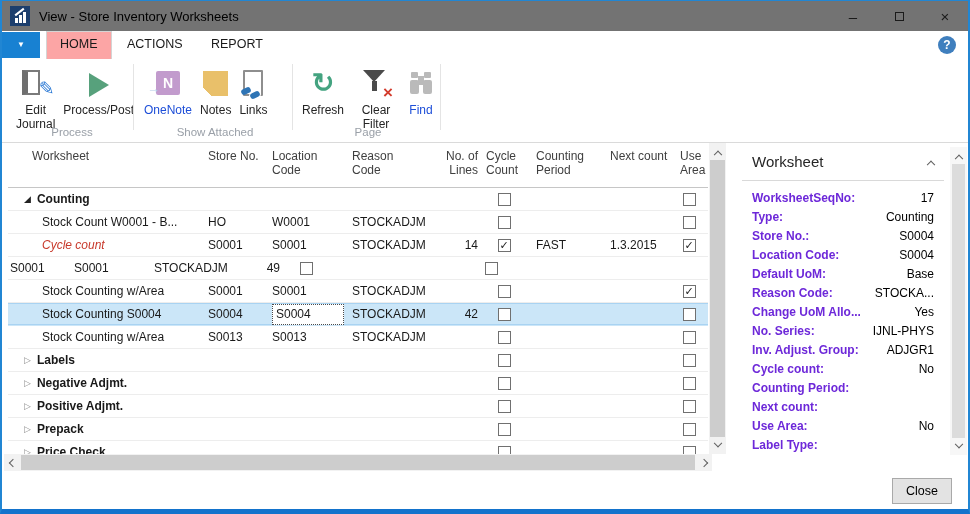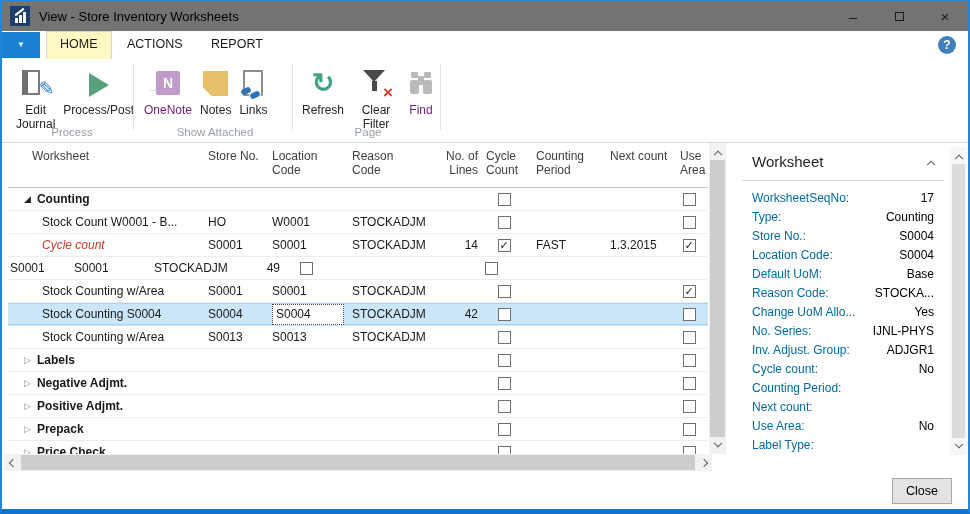--- a/index.html
+++ b/index.html
@@ -17,34 +17,34 @@
   .app-icon .trend{position:absolute;width:11px;height:2px;background:#fff;top:5px;left:4px;transform:rotate(-38deg);}
   .title{margin-left:9px;font-size:13px;color:#000;}
   .win-controls{margin-left:auto;display:flex;height:100%;}
   .wc{width:46px;height:100%;display:flex;align-items:center;justify-content:center;color:#1a1a1a;font-size:15px;cursor:default;}
   .max-box{width:9px;height:9px;border:1px solid #1a1a1a;display:block;}
   
   .tabrow{position:absolute;top:30px;left:0;right:0;height:28px;background:#fff;}
   .appmenu{position:absolute;left:0px;top:1px;width:38px;height:26px;background:#1881d2;display:flex;align-items:center;justify-content:center;}
   .appmenu .caret{color:#fff;font-size:8px;line-height:8px;}
   .tab{position:absolute;top:0;height:28px;line-height:27px;padding:0 13px;font-size:12.5px;color:#191919;}
-  .tab.active{border:1px solid #d4d4d4;border-bottom:none;background:#fef9c3;line-height:25px;}
+  .tab.active{border:1px solid #d4d4d4;border-bottom:none;background:#fca5a5;line-height:25px;}
   .tab.t0{left:44px;} .tab.t1{left:112px;} .tab.t2{left:196px;}
   .help{position:absolute;right:12px;top:5px;width:18px;height:18px;border-radius:50%;background:#3f7fbe;color:#fff;font-size:12px;font-weight:bold;text-align:center;line-height:18px;}
   
   .ribbon{position:absolute;top:58px;left:0;right:0;height:84px;background:#fff;border-bottom:1px solid #dadada;}
   .rgroup{position:absolute;top:0;bottom:0;display:flex;align-items:flex-start;padding-top:4px;}
   .rgroup.g1{left:10px;width:120px;} .rgroup.g2{left:138px;width:150px;} .rgroup.g3{left:296px;width:140px;}
   .glabel{position:absolute;bottom:4px;left:0;right:0;text-align:center;font-size:11.5px;color:#9aa0a8;}
   .rsep{position:absolute;top:5px;height:66px;width:1px;background:#e4e4e4;}
   .rsep.s1{left:131px;} .rsep.s2{left:290px;} .rsep.s3{left:438px;}
   .rbtn{display:flex;flex-direction:column;align-items:center;padding:2px 4px;}
   .rbtn .icon{height:36px;display:flex;align-items:center;justify-content:center;}
   .rbtn .lbl{font-size:12px;line-height:14px;text-align:center;color:#252525;margin-top:2px;}
-  .rbtn.disabled .lbl{color:#701a75;}
+  .rbtn.disabled .lbl{color:#1d4ed8;}
   .rbtn.w46 .lbl{max-width:48px;}
   
   .i-editjournal{position:relative;width:30px;height:30px;}
   .i-editjournal .book{position:absolute;left:1px;top:2px;width:18px;height:25px;background:#fff;border:2px solid #7a7a7a;border-left:6px solid #6f6f6f;}
   .i-editjournal .pen{position:absolute;right:-4px;bottom:-2px;font-size:19px;color:#2f7cd6;}
   .i-play{width:0;height:0;border-left:20px solid #57a17c;border-top:12px solid transparent;border-bottom:12px solid transparent;margin-top:3px;}
   .i-onenote{position:relative;width:24px;height:24px;background:#9b59ad;border-radius:2px;display:flex;align-items:center;justify-content:center;opacity:.6;}
   .i-onenote .n{color:#fff;font-weight:bold;font-size:14px;}
   .i-onenote .arr{position:absolute;left:-9px;bottom:-1px;color:#7da7d8;font-weight:bold;font-size:13px;}
   .i-notes{width:25px;height:25px;background:linear-gradient(45deg,#ffffff 6px,#e9c06a 6px);}
@@ -106,21 +106,21 @@
   .hthumb{position:absolute;top:1px;bottom:1px;left:17px;right:17px;background:#cdcdcd;}
   .fbthumb{position:absolute;left:2px;right:2px;top:17px;bottom:17px;background:#dcdcdc;}
   
   .factbox{position:absolute;left:740px;top:142px;width:202px;bottom:44px;overflow:hidden;background:#fff;}
   .fb-head{height:38px;border-bottom:1px solid #d9d9d9;display:flex;align-items:center;padding:0 10px;}
   .fb-title{font-size:15px;color:#262626;}
   .fb-chev{margin-left:auto;}
   .fb-chev .chev{border-color:#5f5f5f;}
   .fb-fields{padding:8px 10px 0 10px;}
   .fb-row{display:flex;justify-content:space-between;height:19px;line-height:19px;font-size:12px;}
-  .fb-lbl{color:#0369a1;white-space:nowrap;}
+  .fb-lbl{color:#6d28d9;white-space:nowrap;font-weight:bold;}
   .fb-val{color:#000;white-space:nowrap;}
   
   .footer{position:absolute;left:0;right:0;bottom:0;height:38px;background:#fff;}
   .close-btn{position:absolute;right:16px;top:7px;width:60px;height:26px;background:#e3e3e3;border:1px solid #a9a9a9;font-size:12.5px;color:#000;display:flex;align-items:center;justify-content:center;font-family:"Liberation Sans",sans-serif;}
 </style>
 </head>
 <body>
 
 <div class="window">
 

